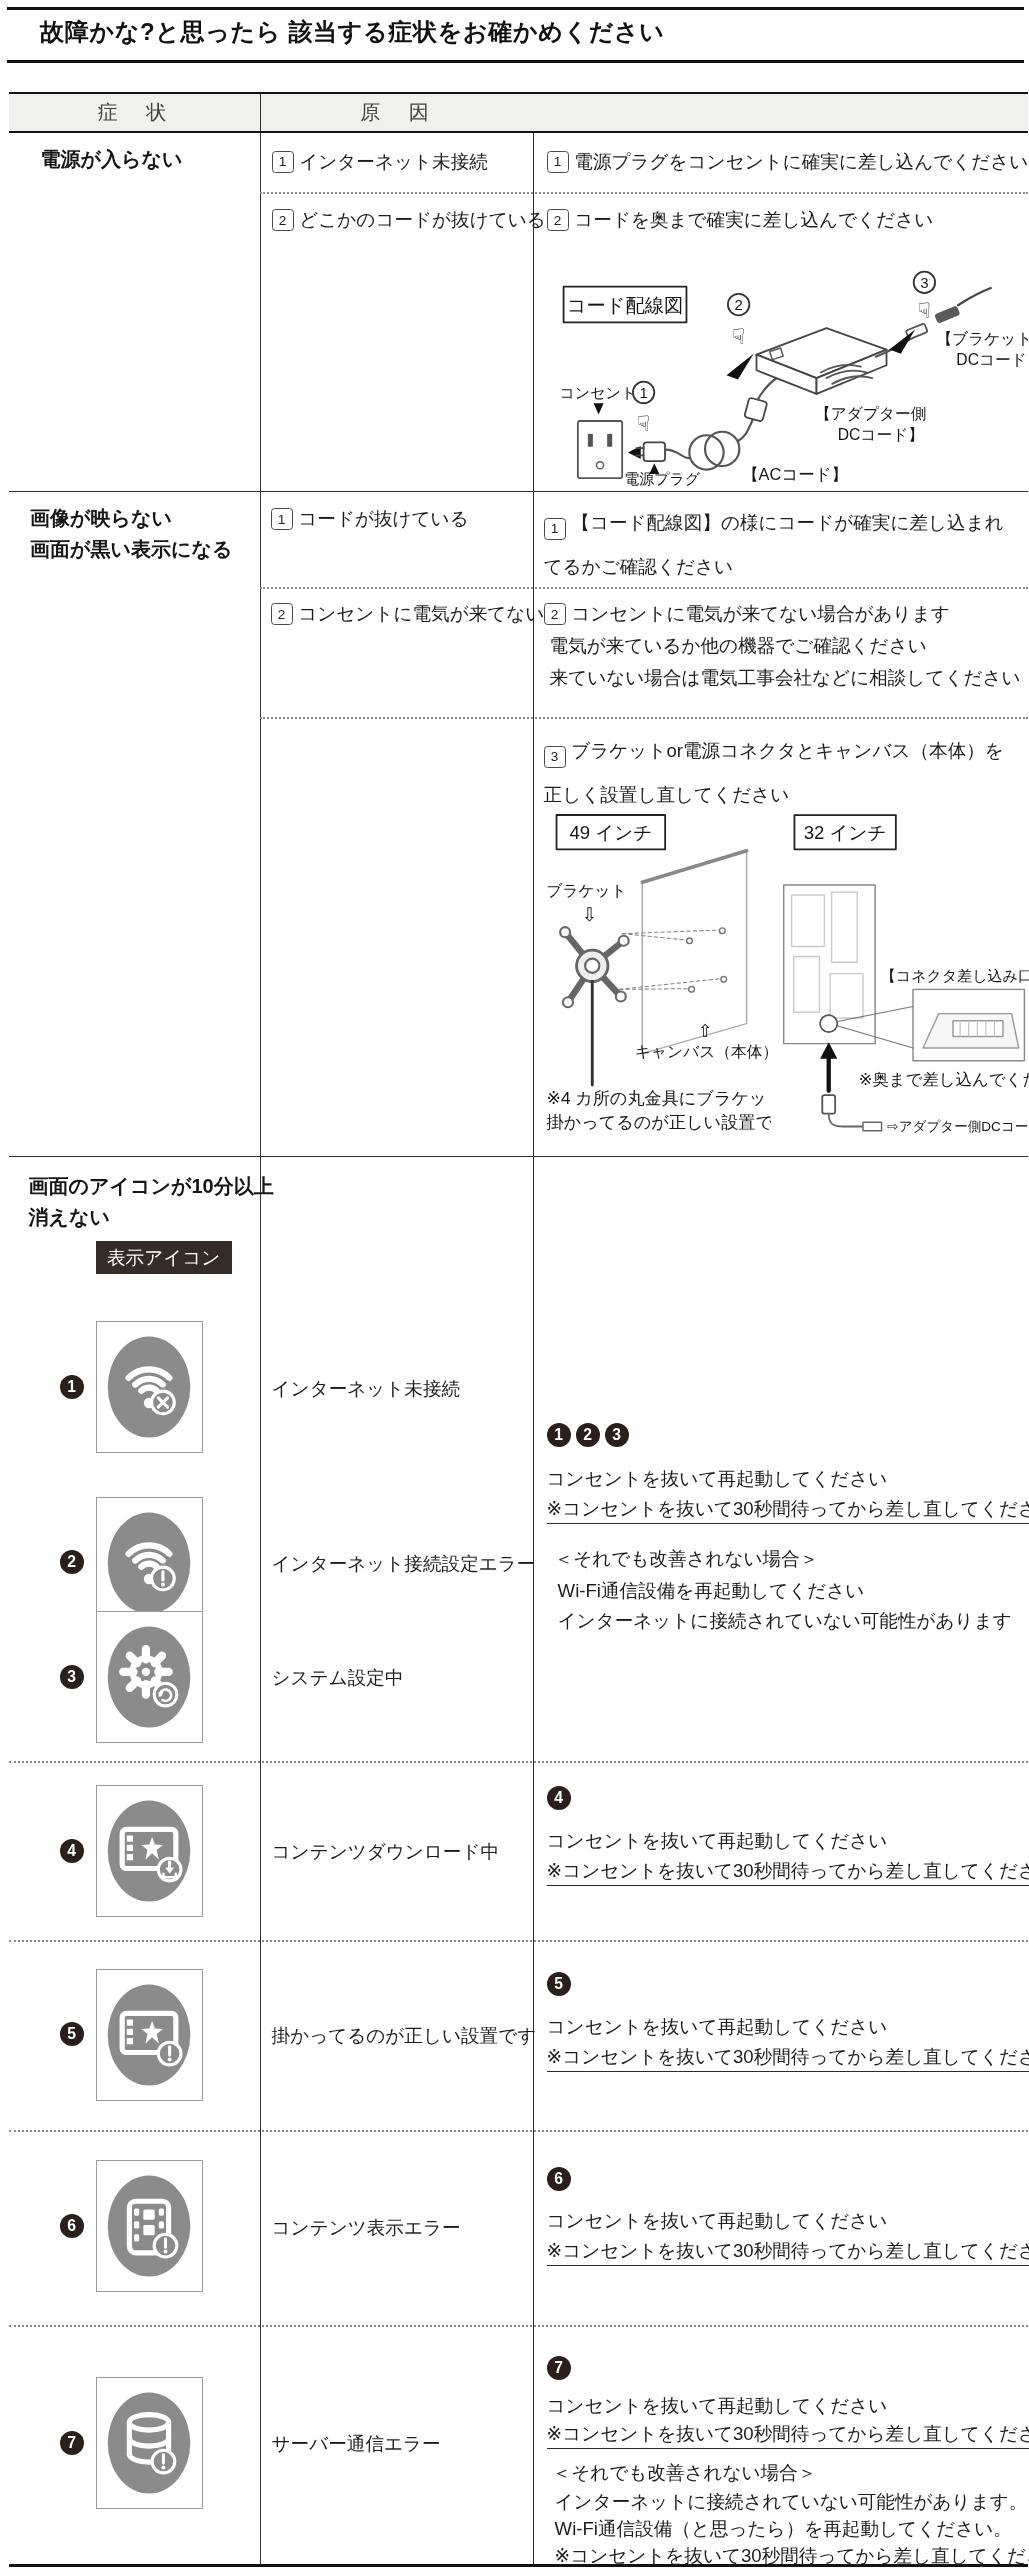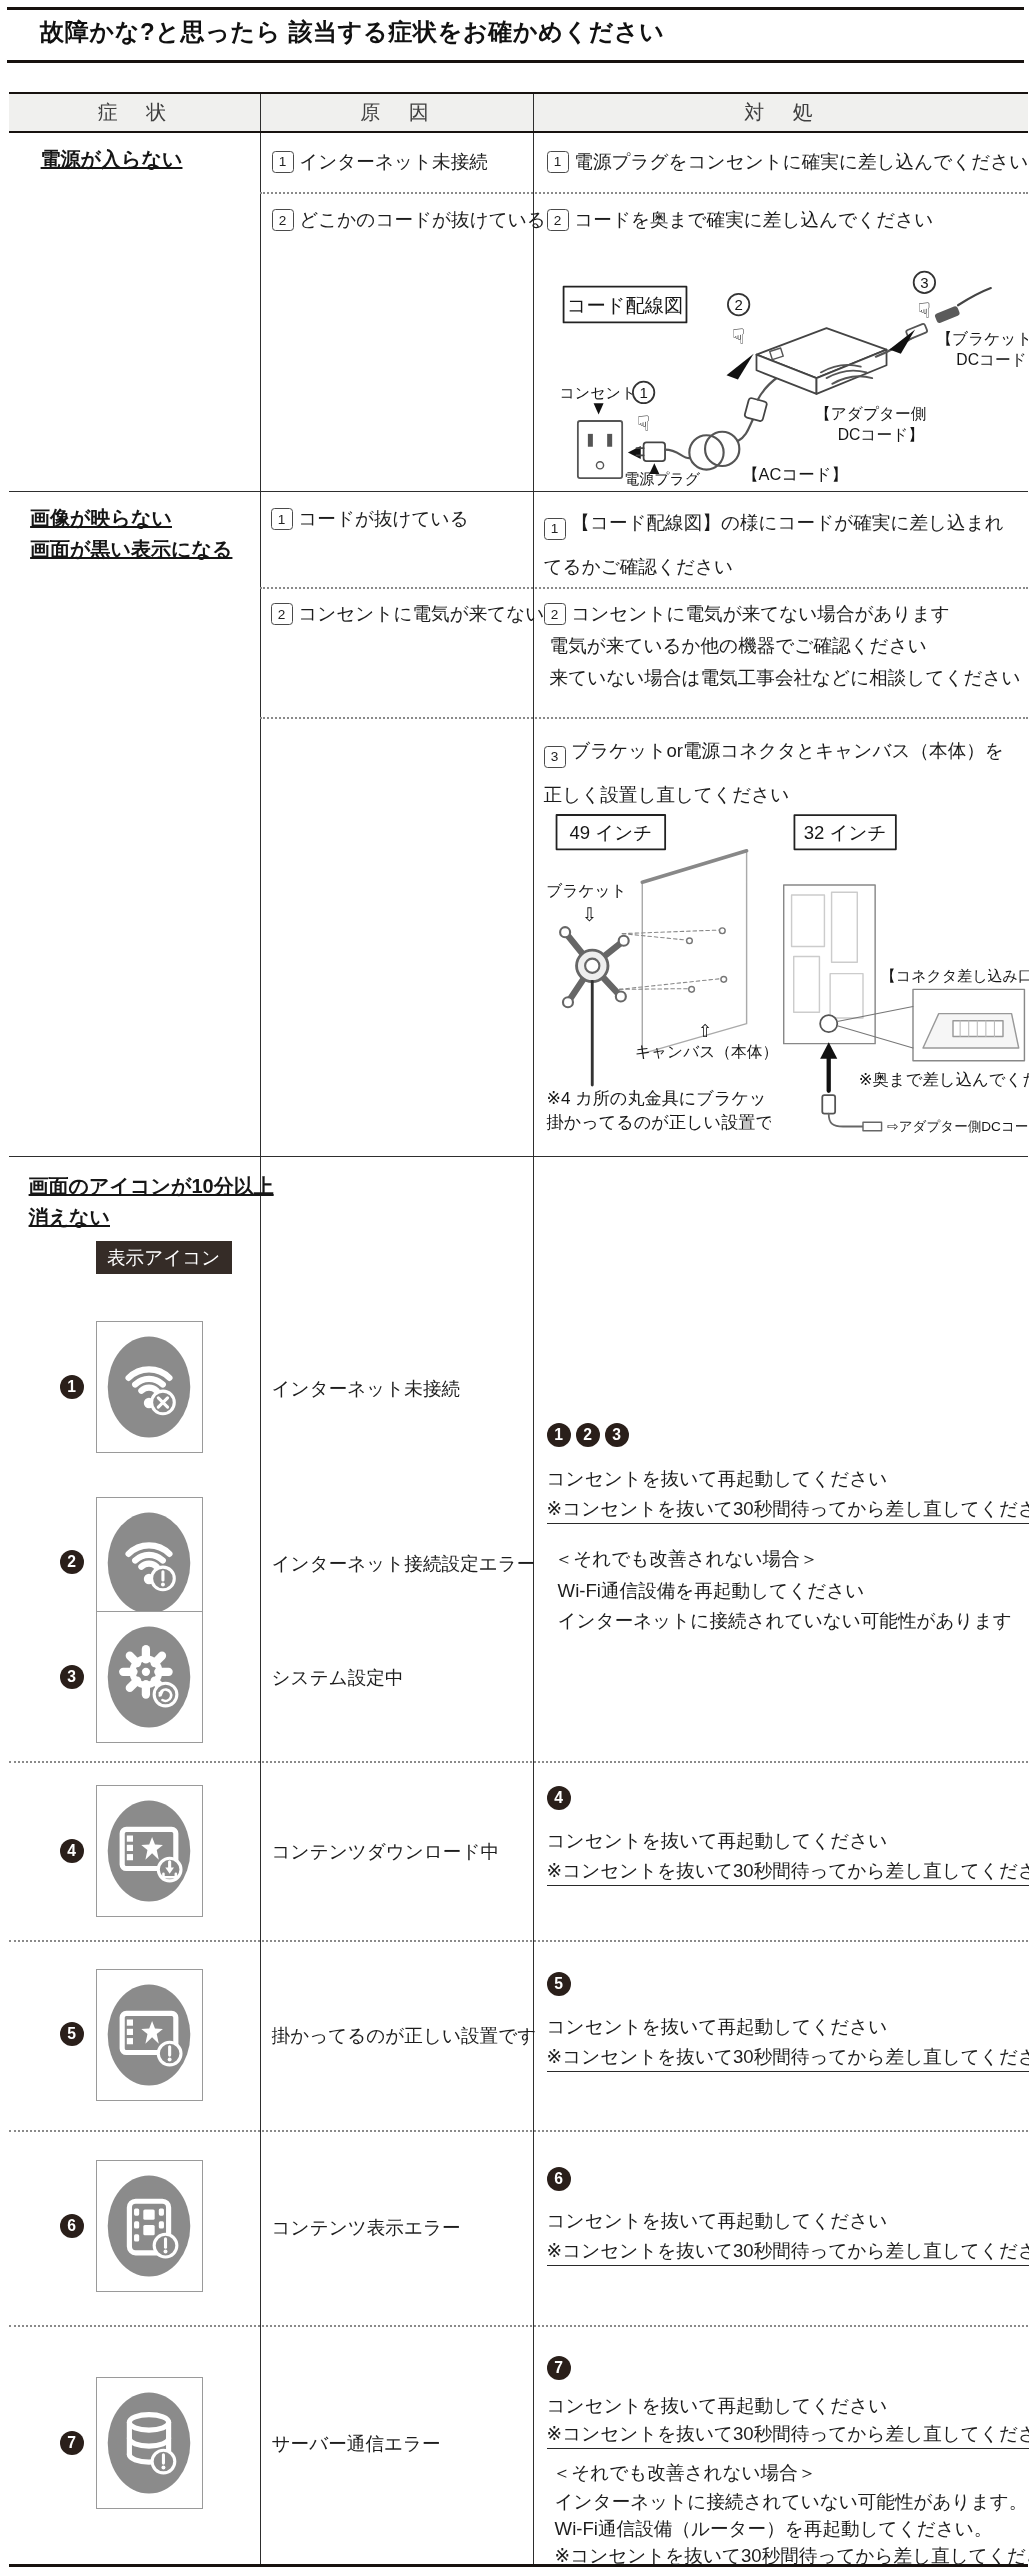--- a/index.html
+++ b/index.html
@@ -13,21 +13,21 @@
   #table{position:absolute;left:8.6px;top:92px;width:1019px;border-top:2.1px solid #17120f;border-bottom:3.6px solid #17120f;}
   .thead{height:37px;background:#f0f0ee;border-bottom:2.1px solid #17120f;display:grid;grid-template-columns:251px 273px 495px;}
   .th{display:flex;align-items:center;justify-content:center;font-size:20px;letter-spacing:4.3px;color:#404040;}
   .th.b{border-left:1.4px solid #2e2e2e;}
   .trow{position:relative;border-bottom:1.4px solid #2e2e2e;background:#fff;}
   .trow.last{border-bottom:none;}
   .vline{position:absolute;top:0;bottom:0;width:1.4px;background:#2e2e2e;}
   .v1{left:251px;}.v2{left:524px;}
   .dotted{position:absolute;height:0;border-top:2.1px dotted #8a8a8a;}
   .abs{position:absolute;}
-  .sym{font-size:20px;font-weight:700;color:#161616;text-decoration:underline;}
+  .sym{font-size:20px;font-weight:700;color:#161616;}
   .line{font-size:18.6px;white-space:nowrap;display:flex;align-items:center;}
   .wrap{font-size:18.6px;line-height:44px;}
   .bnum{display:inline-flex;width:20px;height:20px;border:1.4px solid #4a4a4a;border-radius:3.6px;align-items:center;justify-content:center;font-size:13.6px;flex:none;margin-right:5.7px;background:#fff;color:#222;vertical-align:-4.3px;}
   .bcirc{display:inline-flex;width:19.3px;height:19.3px;border-radius:50%;background:#17120f;color:#fff;align-items:center;justify-content:center;font-size:12px;font-weight:700;vertical-align:-3.6px;margin:0 1.4px;}
   .cnum{display:flex;width:24px;height:24px;border-radius:50%;background:#2a1f1a;color:#fff;align-items:center;justify-content:center;font-size:15.7px;font-weight:700;flex:none;}
   .nums{display:flex;gap:5px;}
   .underl{border-bottom:1.4px solid #2a2a2a;padding-bottom:1.4px;}
   .iconbox{position:absolute;left:87px;width:107px;height:132px;background:#fff;border:1.4px solid #9a9a9a;display:flex;align-items:center;justify-content:center;box-sizing:border-box;}
   .badge{position:absolute;background:#352c27;color:#fff;font-size:18.6px;padding:3.6px 11.4px;}
   svg text{font-family:"Liberation Sans","DejaVu Sans",sans-serif;fill:#161616;}
@@ -38,21 +38,20 @@
 
 <div class="hr" style="top:7.2px"></div>
 <div id="title">故障かな?と思ったら 該当する症状をお確かめください</div>
 <div class="hr" style="top:60px"></div>
 
 <div id="table">
 
   <div class="thead">
     <div class="th">症　状</div>
     <div class="th b">原　因</div>
-    <div class="th b">対　処</div>
   </div>
 
   <section class="trow" style="height:358px">
     <div class="vline v1"></div>
     <div class="vline v2"></div>
     <div class="abs sym" style="left:32px;top:13px">電源が入らない</div>
 
     <div class="abs line" style="left:263px;top:15.7px">
       <span class="bnum">1</span>
       <span>インターネット未接続</span>
@@ -407,17 +406,17 @@
         <span class="underl">※コンセントを抜いて30秒間待ってから差し直してください</span>
       </div>
 
     <div class="abs cnum" style="left:538px;top:1199px">7</div>
     <div class="abs line" style="left:538px;top:1236px">コンセントを抜いて再起動してください</div>
     <div class="abs line" style="left:538px;top:1264px">
         <span class="underl">※コンセントを抜いて30秒間待ってから差し直してください</span>
       </div>
     <div class="abs line" style="left:544px;top:1303px">＜それでも改善されない場合＞</div>
     <div class="abs line" style="left:546px;top:1332px">インターネットに接続されていない可能性があります。</div>
-    <div class="abs line" style="left:546px;top:1359px">Wi-Fi通信設備（ルーター）を再起動してください。</div>
+    <div class="abs line" style="left:546px;top:1359px">Wi-Fi通信設備（と思ったら）を再起動してください。</div>
     <div class="abs line" style="left:546px;top:1386px">※コンセントを抜いて30秒間待ってから差し直してください</div>
   </section>
 </div>
 
 
 </body></html>

